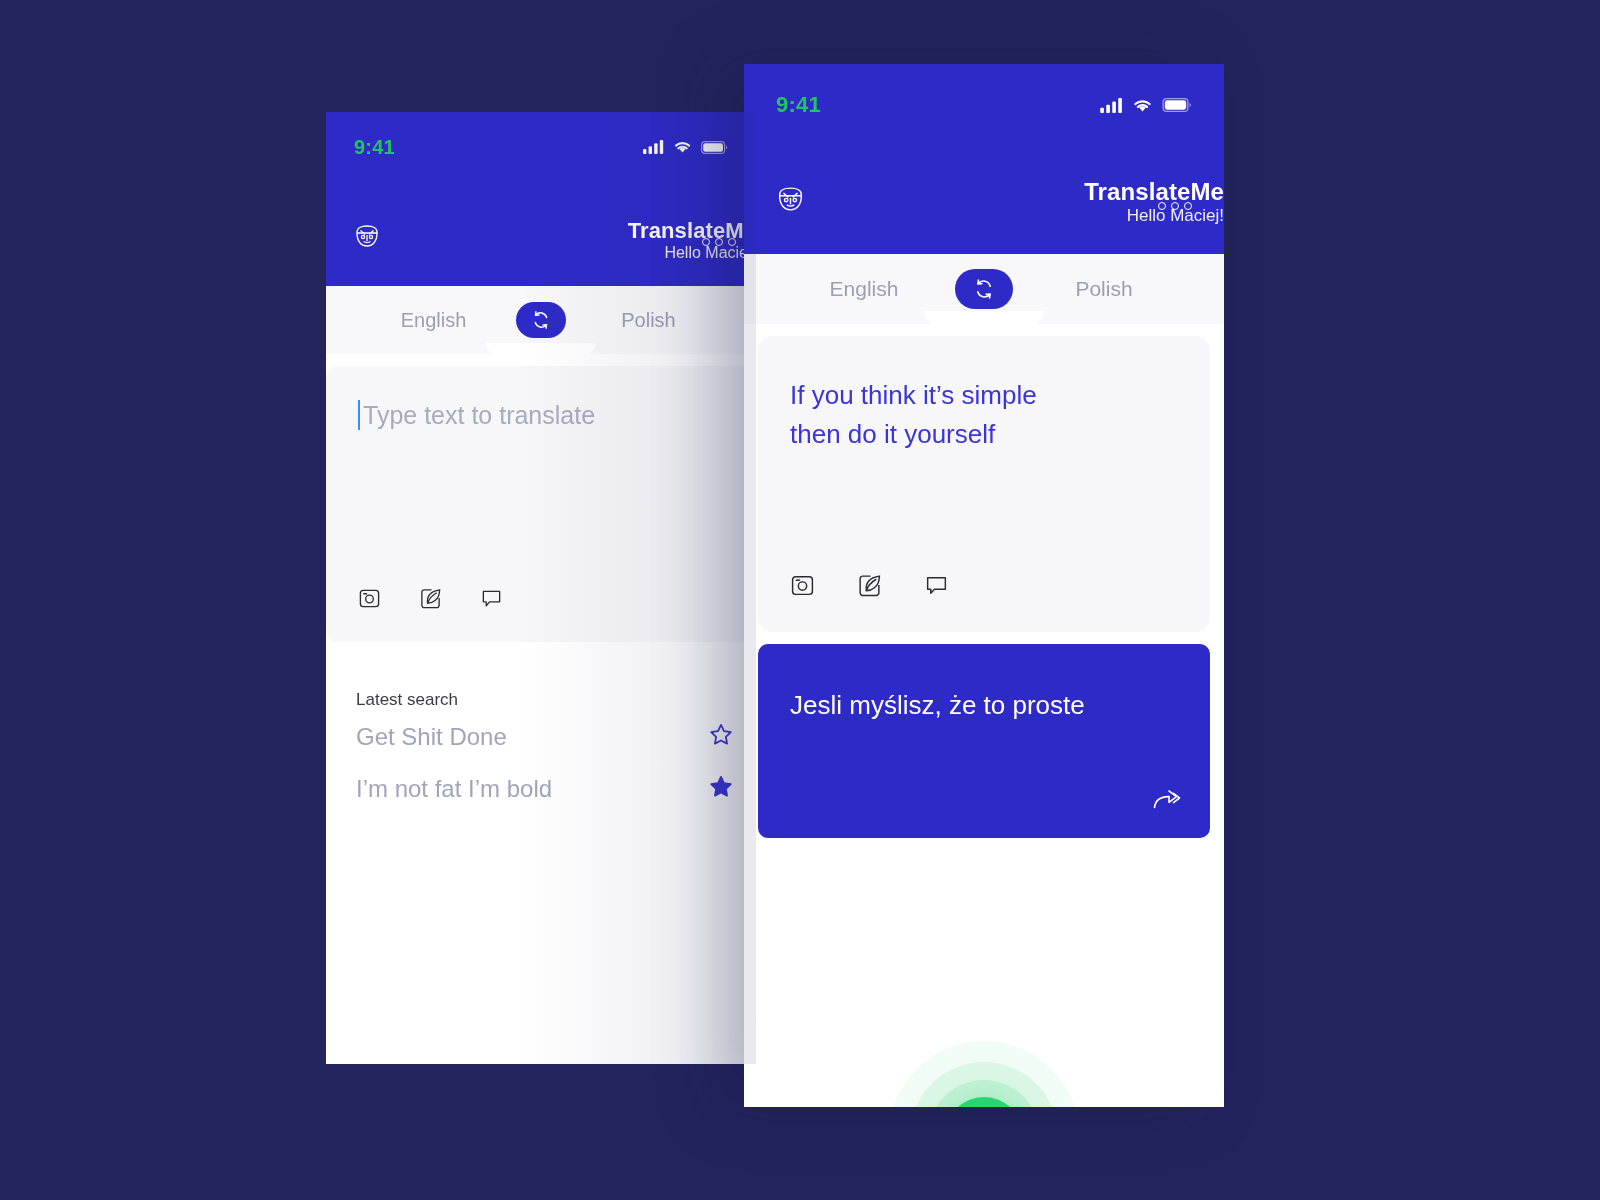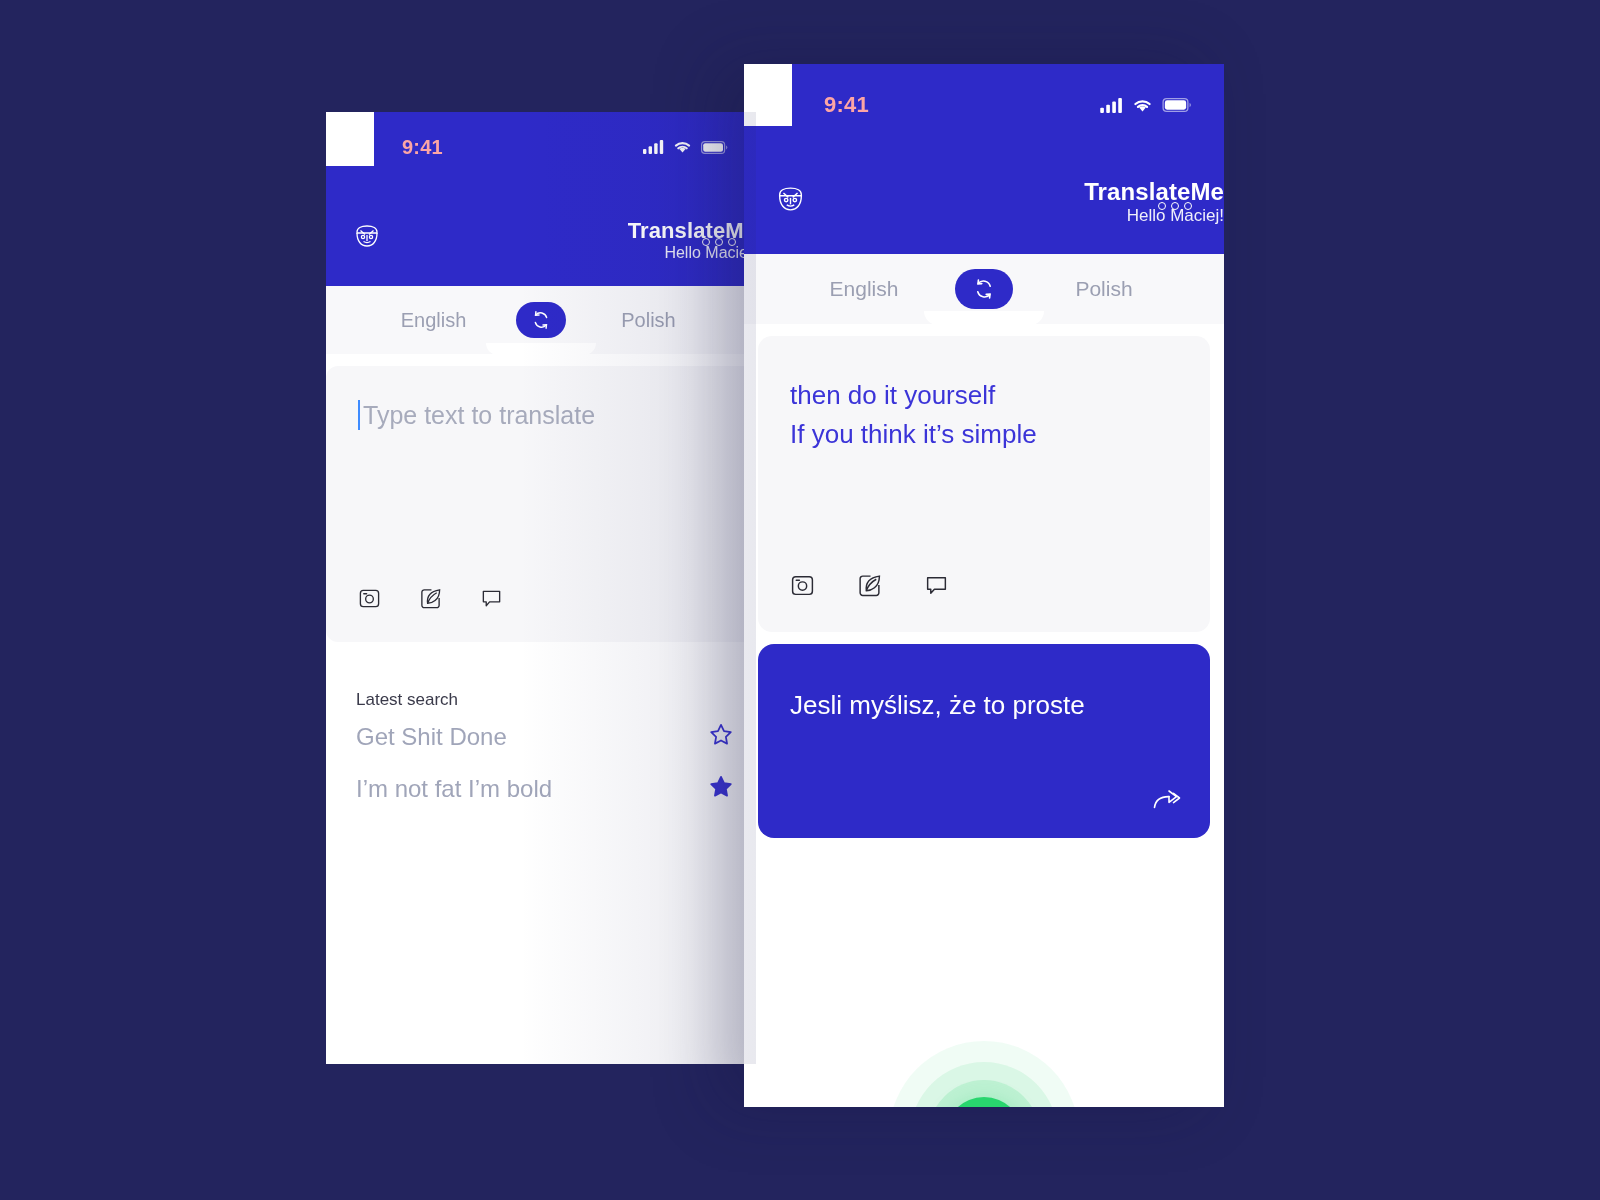--- a/index.html
+++ b/index.html
@@ -17,22 +17,22 @@
   #phone-left{left:326px;top:112px;width:430px;height:952px;}
   #phone-right{left:744px;top:64px;width:480px;height:1043px;
       box-shadow:-26px 0 60px rgba(20,22,60,.28);}
 
   
   .left-veil{position:absolute;left:0;top:0;width:430px;height:952px;
      background:linear-gradient(90deg, rgba(35,36,94,0) 0%, rgba(35,36,94,0) 45%, rgba(35,36,94,.10) 100%);
      pointer-events:none;z-index:40;}
 
   
-  .statusbar{background:#2E2AC8;color:#fca5a5;display:flex;align-items:center;
-     justify-content:space-between;box-sizing:border-box;margin-left:48px;}
+  .statusbar{background:#2E2AC8;color:#22c55e;display:flex;align-items:center;
+     justify-content:space-between;box-sizing:border-box;}
   #phone-left .statusbar{height:54px;padding:16px 28px 0 28px;}
   #phone-right .statusbar{height:62px;padding:20px 32px 0 32px;}
   .clock{font-weight:700;letter-spacing:.2px;}
   #phone-left .clock{font-size:20px;}
   #phone-right .clock{font-size:22px;}
   .sysicons{display:flex;align-items:center;gap:9px;}
 
   
   .appheader{background:#2E2AC8;color:#fff;position:relative;box-sizing:border-box;}
   #phone-left .appheader{height:120px;}
@@ -87,21 +87,21 @@
   #phone-left .placeholder{font-size:25px;}
   .caret{display:inline-block;width:2px;height:30px;background:#3E8BFF;margin-right:3px;}
   .srctext{color:#3B34D8;line-height:1.5;}
   #phone-right .srctext{font-size:26px;}
   .card-actions{position:absolute;display:flex;align-items:center;}
   #phone-left .card-actions{left:32px;bottom:28px;gap:38px;}
   #phone-right .card-actions{left:32px;bottom:30px;gap:42px;}
 
   
   .card-blue{background:#2E2AC8;color:#fff;box-sizing:border-box;position:relative;}
-  #phone-right .card-blue{margin:12px 14px 0 14px;height:194px;border-radius:16px;
+  #phone-right .card-blue{margin:12px 14px 0 14px;height:194px;border-radius:10px;
      padding:42px 46px 0 32px;}
   .trtext{line-height:1.5;font-size:26px;}
   .share-btn{position:absolute;right:28px;bottom:22px;}
 
   
   .latest-label{color:#3A3A4A;}
   #phone-left .latest-label{position:absolute;left:30px;top:324px;font-size:17px;}
   .search-row{position:absolute;left:30px;right:22px;display:flex;
      align-items:center;justify-content:space-between;}
   .search-row .txt{color:#A0A5B9;font-size:24px;}
@@ -308,22 +308,22 @@
           </svg>
         </div>
       </div>
       <div class="notch"></div>
     </div>
 
     <div class="screen">
 
       <div class="card card-grey">
         <div class="srctext">
+          <div>If you think it’s simple</div>
           <div>then do it yourself</div>
-          <div>If you think it’s simple</div>
         </div>
         <div class="card-actions">
           <span>
             <svg width="25" height="25" viewBox="0 0 24 24" fill="none" stroke="#2B2B35" stroke-width="1.4">
               <rect x="2.5" y="3.5" width="19" height="17" rx="3"></rect>
               <circle cx="12" cy="12.5" r="4"></circle>
               <path d="M6 7 h3" stroke-linecap="round"></path>
             </svg>
           </span>
           <span>

